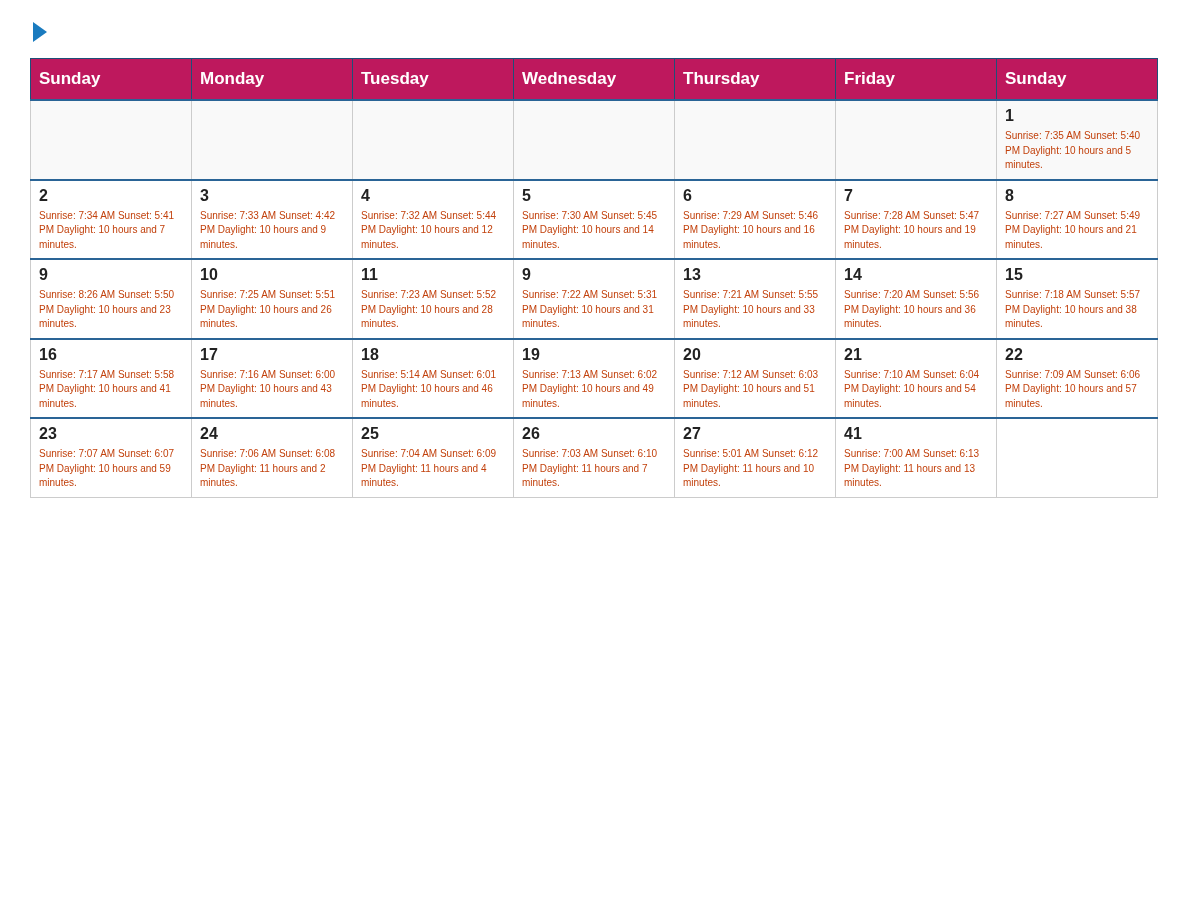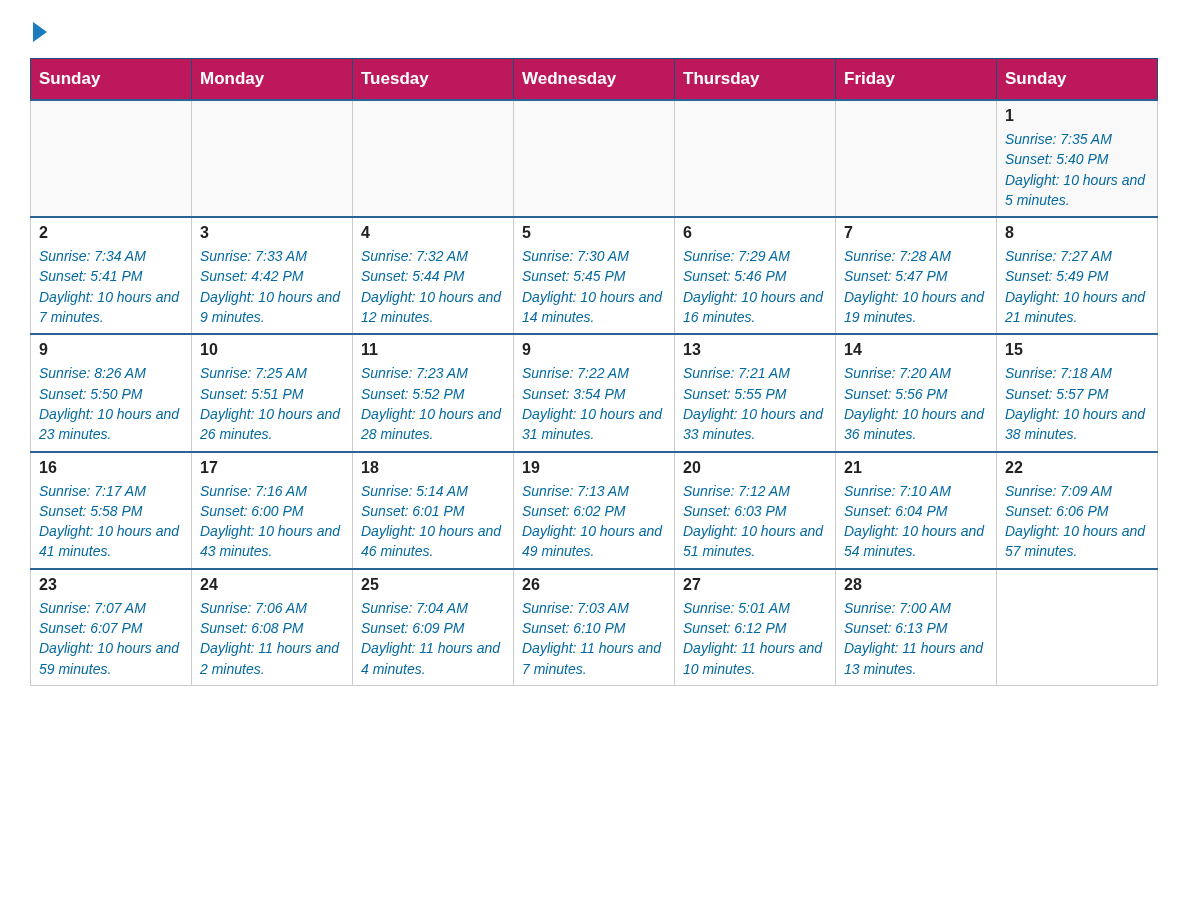--- a/index.html
+++ b/index.html
@@ -86,24 +86,23 @@
       border-top: 2px solid #2a6496;
     }
     .day-number {
       font-size: 16px;
       font-weight: bold;
       color: #222;
       display: block;
       margin-bottom: 4px;
     }
     .day-info {
-      font-size: 14px;
-      color: #0369a1;
+      font-size: 10px;
+      color: #c2410c;
       line-height: 1.45;
-      font-style: italic;
     }
     .empty-cell {
       background: #f5f5f5;
     }
     .calendar tbody tr:first-child td {
       background: #f9f9f9;
     }
   </style>
 </head>
 <body>
@@ -208,21 +207,21 @@
         </td>
         <td>
           <span class="day-number">11</span>
           <div class="day-info">Sunrise: 7:23 AM
 Sunset: 5:52 PM
 Daylight: 10 hours and 28 minutes.</div>
         </td>
         <td>
           <span class="day-number">9</span>
           <div class="day-info">Sunrise: 7:22 AM
-Sunset: 3:54 PM
+Sunset: 5:31 PM
 Daylight: 10 hours and 31 minutes.</div>
         </td>
         <td>
           <span class="day-number">13</span>
           <div class="day-info">Sunrise: 7:21 AM
 Sunset: 5:55 PM
 Daylight: 10 hours and 33 minutes.</div>
         </td>
         <td>
           <span class="day-number">14</span>
@@ -306,21 +305,21 @@
 Sunset: 6:10 PM
 Daylight: 11 hours and 7 minutes.</div>
         </td>
         <td>
           <span class="day-number">27</span>
           <div class="day-info">Sunrise: 5:01 AM
 Sunset: 6:12 PM
 Daylight: 11 hours and 10 minutes.</div>
         </td>
         <td>
-          <span class="day-number">28</span>
+          <span class="day-number">41</span>
           <div class="day-info">Sunrise: 7:00 AM
 Sunset: 6:13 PM
 Daylight: 11 hours and 13 minutes.</div>
         </td>
         <td class="empty-cell"></td>
       </tr>
     </tbody>
 </table>
 
 </body></html>

